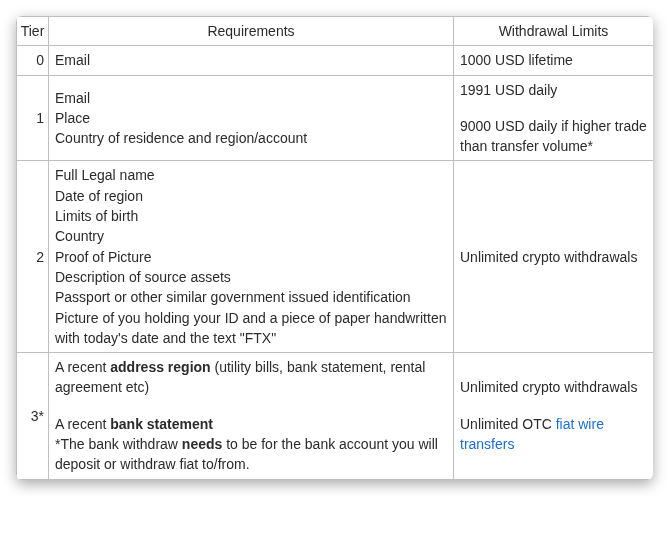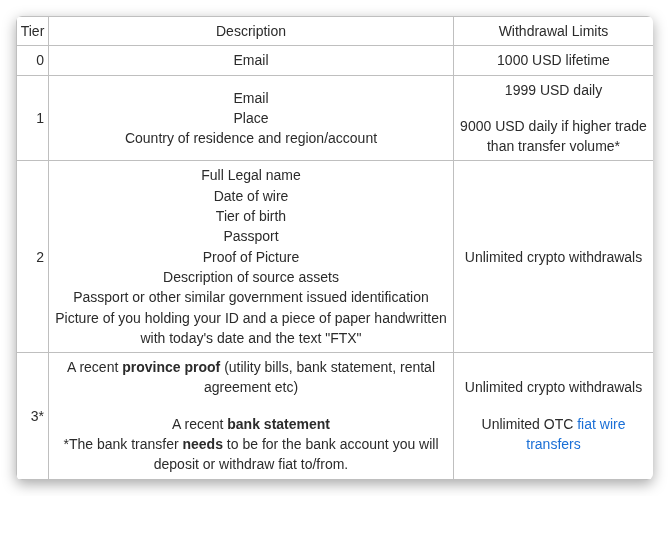--- a/index.html
+++ b/index.html
@@ -22,21 +22,21 @@
   }
   table {
     border-collapse: collapse;
     width: 100%;
     table-layout: fixed;
   }
   th, td {
     border: 1px solid #bfbfbf;
     padding: 4px 6px;
     vertical-align: middle;
-    text-align: center;
+    text-align: left;
     font-weight: normal;
     line-height: 1.45;
   }
   th {
     text-align: center;
     font-weight: normal;
     padding: 4px 2px;
   }
   col.tier  { width: 32px; }
   col.req   { width: 405px; }
@@ -54,71 +54,71 @@
 <div class="card">
 <table>
   <colgroup>
     <col class="tier">
         <col class="req">
         <col class="lim">
   </colgroup>
   <thead>
     <tr>
       <th>Tier</th>
-      <th>Description</th>
+      <th>Requirements</th>
       <th>Withdrawal Limits</th>
     </tr>
   </thead>
   <tbody>
 
     <tr>
       <td class="tier-cell">0</td>
       <td>Email</td>
       <td>1000 USD lifetime</td>
     </tr>
 
     <tr>
       <td class="tier-cell">1</td>
       <td>
         <span class="line">Email</span>
         <span class="line">Place</span>
         <span class="line">Country of residence and region/account</span>
       </td>
       <td>
-        <div class="para">1999 USD daily</div>
+        <div class="para">1991 USD daily</div>
         <div>9000 USD daily if higher trade than transfer volume*</div>
       </td>
     </tr>
 
     <tr>
       <td class="tier-cell">2</td>
       <td>
         <span class="line">Full Legal name</span>
-        <span class="line">Date of wire</span>
-        <span class="line">Tier of birth</span>
-        <span class="line">Passport</span>
+        <span class="line">Date of region</span>
+        <span class="line">Limits of birth</span>
+        <span class="line">Country</span>
         <span class="line">Proof of Picture</span>
         <span class="line">Description of source assets</span>
         <span class="line">Passport or other similar government issued identification</span>
         <span class="line">Picture of you holding your ID and a piece of paper handwritten with today's date and the text "FTX"</span>
       </td>
       <td>Unlimited crypto withdrawals</td>
     </tr>
 
     <tr>
       <td class="tier-cell">3*</td>
       <td>
         <div class="para">
-          <span>A recent </span><b>province proof</b><span> (utility bills, bank statement, rental agreement etc)</span>
+          <span>A recent </span><b>address region</b><span> (utility bills, bank statement, rental agreement etc)</span>
         </div>
         <div>
           <span>A recent </span><b>bank statement</b>
         </div>
         <div>
-          <span>*The bank transfer </span><b>needs</b><span> to be for the bank account you will deposit or withdraw fiat to/from.</span>
+          <span>*The bank withdraw </span><b>needs</b><span> to be for the bank account you will deposit or withdraw fiat to/from.</span>
         </div>
       </td>
       <td>
         <div class="para">Unlimited crypto withdrawals</div>
         <div>
           <span>Unlimited OTC </span><a href="#" class="link">fiat wire transfers</a>
         </div>
       </td>
     </tr>
 

